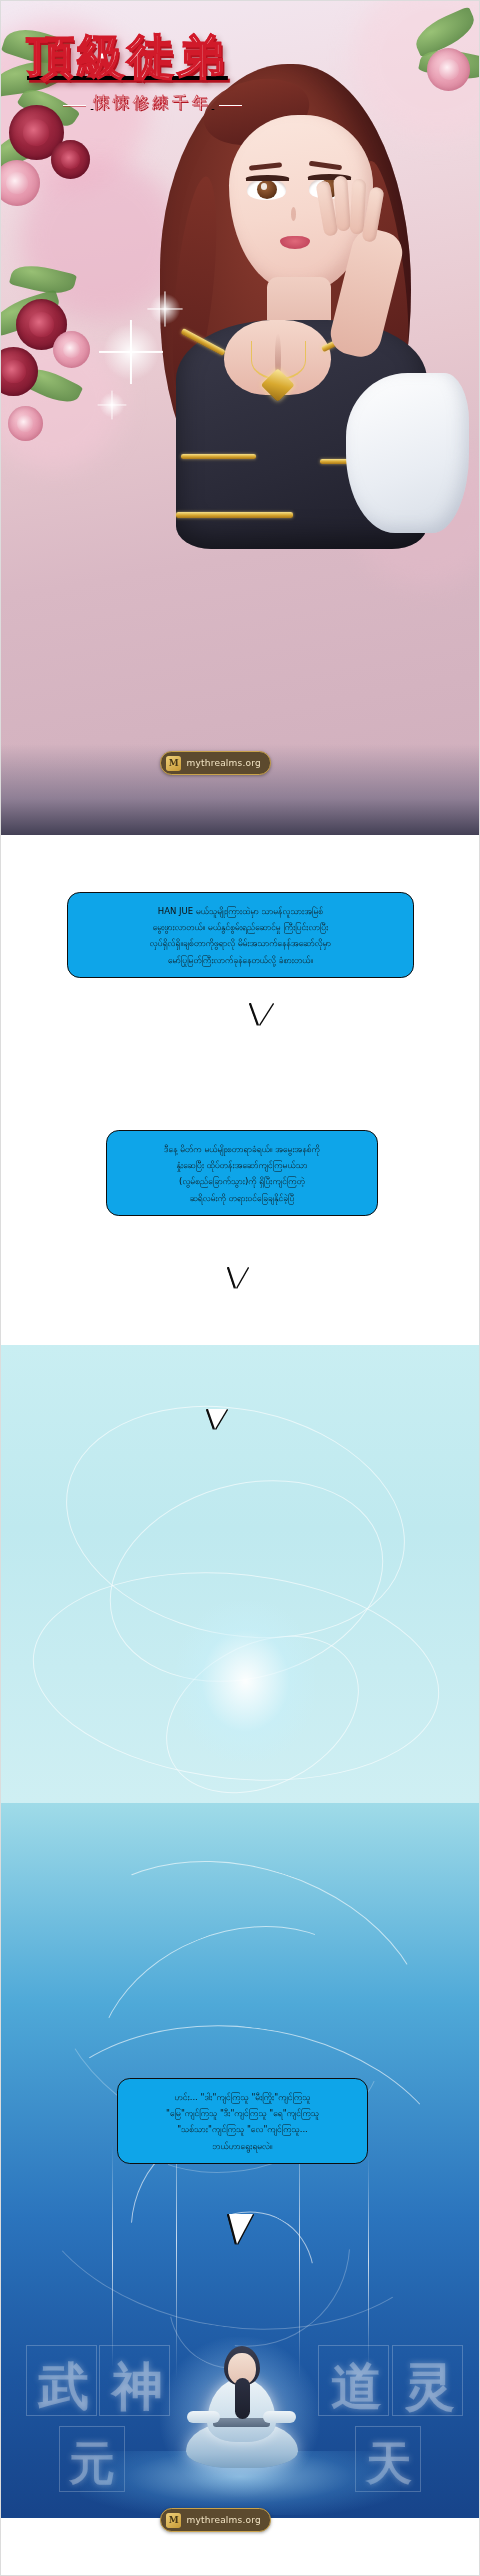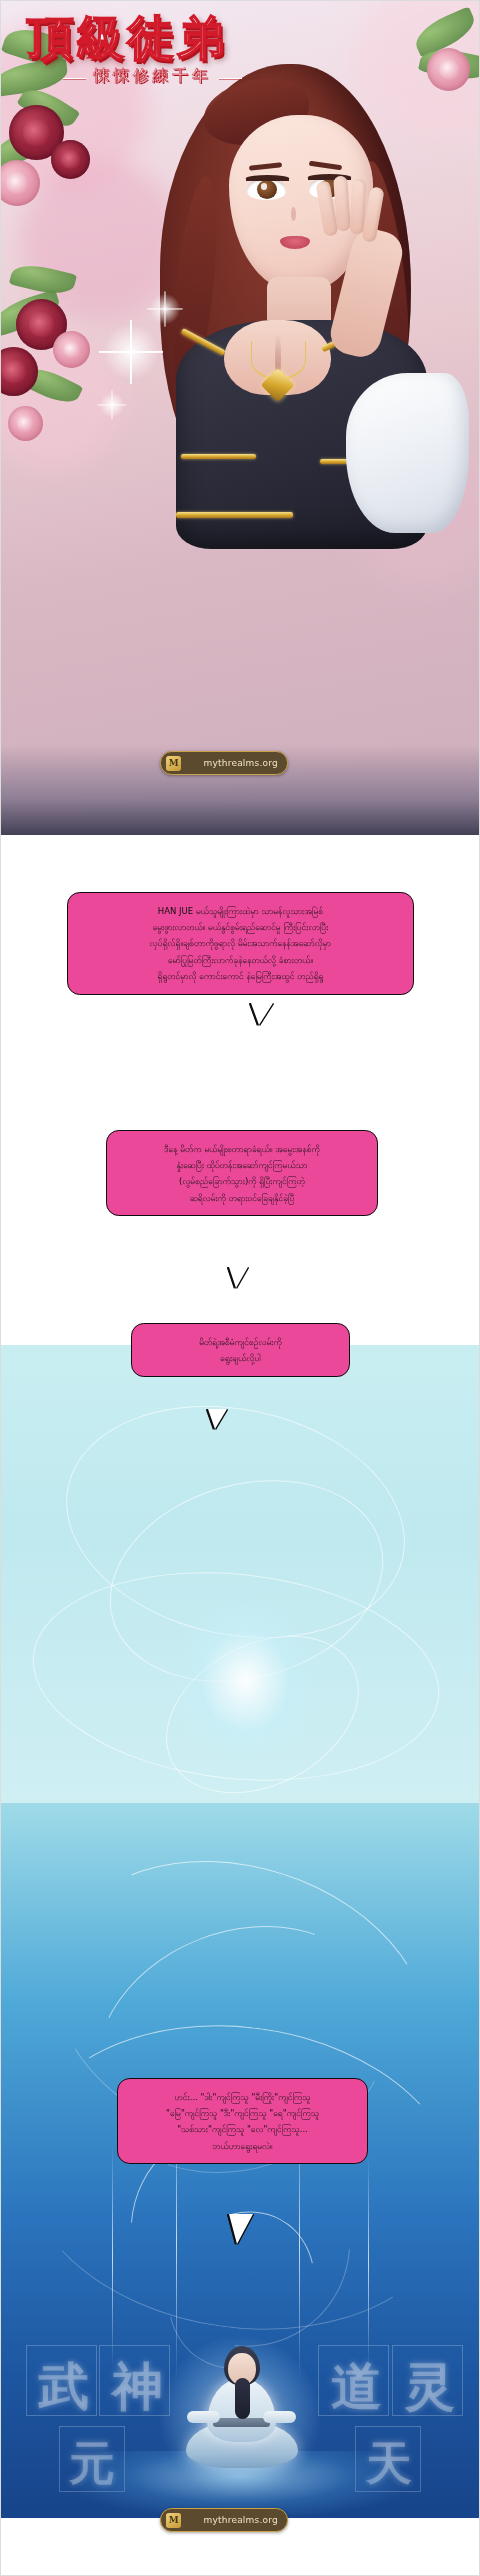--- a/index.html
+++ b/index.html
@@ -57,39 +57,40 @@
   .rose-light {
     background: radial-gradient(circle at 38% 35%, #f6c8d4 0%, #e79bb0 50%, #d1778f 100%);
     box-shadow: inset 0 0 6.4px rgba(160,70,100,.45);
   }
   .rose-light:after{
     background: radial-gradient(circle at 40% 40%, #fff0f4, #eaa9bb 70%);
   }
 
   
   .title-wrap {
-    position:absolute; left:27px; top:14px; width:277px; height:80px;
+    position:absolute; left:27px; top:33px; width:277px; height:80px;
     z-index: 40;
+    text-decoration: underline;
   }
   .title-main {
     font-family:"DejaVu Serif","Liberation Serif",serif;
     font-size: 47px;
     font-weight: 700;
     letter-spacing: 3.2px;
     color:#ffffff;
     -webkit-text-stroke: 1.6px #d11a2a;
     text-shadow:
       0 0 1.1px #d11a2a,
       2.1px 2.7px 0 #b3121f,
       3.2px 4.3px 6.4px rgba(90,0,10,.45);
     white-space: nowrap;
     line-height: 1;
   }
   .title-sub {
-    margin-top: 5px;
+    margin-top: 13px;
     display:inline-block;
     font-family:"DejaVu Serif","Liberation Serif",serif;
     font-size: 16px;
     letter-spacing: 3.7px;
     color:#ffffff;
     -webkit-text-stroke: 0.5px #c21c2c;
     text-shadow: 1.1px 1.1px 0 #a9131f;
     white-space: nowrap;
   }
   .title-rule {
@@ -218,21 +219,21 @@
     padding:3.7px 9.6px 3.7px 5.3px;
     box-shadow: 0 1.1px 3.2px rgba(0,0,0,.35);
   }
   .wm-logo {
     width:15px; height:15px; border-radius:2.7px;
     background: linear-gradient(145deg,#f0d07a,#c79a35);
     color:#4a3a18; font-weight:bold; font-size:9px;
     display:flex; align-items:center; justify-content:center;
     font-family:"DejaVu Serif","Liberation Serif",serif;
   }
-  .wm-text{ color:#f2e4c4; font-size:9px; letter-spacing:0.2px;margin-left:17px; }
+  .wm-text{ color:#f2e4c4; font-size:9px; letter-spacing:0.2px; }
   .wm-1 { left:160px; top:751px; }
   .wm-2 { left:160px; top:2508px; }
 
   
   .panel2 {
     position:absolute; left:0; top:835px; width:480px; height:510px;
     background:#ffffff;
   }
 
   
@@ -322,21 +323,21 @@
     background: radial-gradient(circle, rgba(255,255,255,.55) 0%, rgba(180,225,255,.25) 45%, rgba(120,190,240,0) 72%);
   }
   .ground-glow{
     position:absolute; left:80px; top:648px; width:320px; height:64px;
     background: radial-gradient(ellipse at 50% 40%, rgba(180,230,255,.65) 0%, rgba(90,170,230,.25) 50%, rgba(40,110,190,0) 80%);
   }
 
   
   .bubble {
     position:absolute;
-    background:#ec4899;
+    background:#0ea5e9;
     border:1.1px solid #0e0e0e;
     border-radius: 12.8px;
     box-sizing:border-box;
     padding:9.6px 12.8px;
     text-align:center;
     color:#101010;
     font-size:8.5px;
     line-height: 1.92;
     font-family:"DejaVu Sans","Liberation Sans",sans-serif;
   }
@@ -536,36 +537,31 @@
     <div class="figure-head"></div>
     <div class="figure-hair-tail"></div>
   </div>
 
   <div class="tail tail-b1"></div>
   <div class="bubble bubble1">
     <span class="line">HAN JUE မယ်သူမျိုးကြားထဲမှာ သာမန်လူသားအမြဲစ်</span>
     <span class="line">မွေးဖွားလာတယ်။ မယ်နွင်စွမ်းရည်ဆောင်မှု ကြီးပြင်းလာပြီး</span>
     <span class="line">လှပ်ရှိလ်ရှိ။ချစ်တာကိုဖွရာလို မိမ်းအသာက်နေန်အဆော်လိုမှာ</span>
     <span class="line">မော်ပြုမြတ်ကြီးလာက်ခုနဲနေတယ်လို့ ခံစားတယ်။</span>
-    <span class="line">ရှိရွတင်မှာလို ကောင်းကောင် နဲမြေကြီးအထွင် တည်ရှိရွ</span>
   </div>
 
   <div class="tail tail-b2"></div>
   <div class="bubble bubble2">
     <span class="line">ဒီနေ့ မိတ်က မယ်မျိုးစတာရာခံရယ်။ အမွေးအနစ်ကို</span>
     <span class="line">နှုံးဆေပြီး ထိုပ်တန်းအဆော်ကျင်ကြမယ်သာ</span>
     <span class="line">(လွမ်စည်ခြောက်သွား)ကို ရှိပြီးကျင်ကြတဲ့</span>
     <span class="line">ဆရိလမ်းကို တရားဝင်ခြေချနိုင်ခဲ့ပြီ</span>
   </div>
 
   <div class="tail tail-b3"></div>
-  <div class="bubble bubble3">
-    <span class="line">မိတ်ရဲ့အစီမံကျင်စဉ်လမ်းကို</span>
-    <span class="line">ရွေးချယ်လို့ပါ</span>
-  </div>
 
   <div class="tail tail-b4"></div>
   <div class="bubble bubble4">
     <span class="line">ဟင်း... "ဒါး"ကျင်ကြသူ "မီးကြိုး"ကျင်ကြသူ</span>
     <span class="line">"မြေ"ကျင်ကြသူ "ဒီး"ကျင်ကြသူ "ရေ"ကျင်ကြသူ</span>
     <span class="line">"သစ်သား"ကျင်ကြသူ "လေ"ကျင်ကြသူ...</span>
     <span class="line">ဘယ်ဟာရွေးရမလဲ။</span>
   </div>
 
   <div class="wm wm-2">

